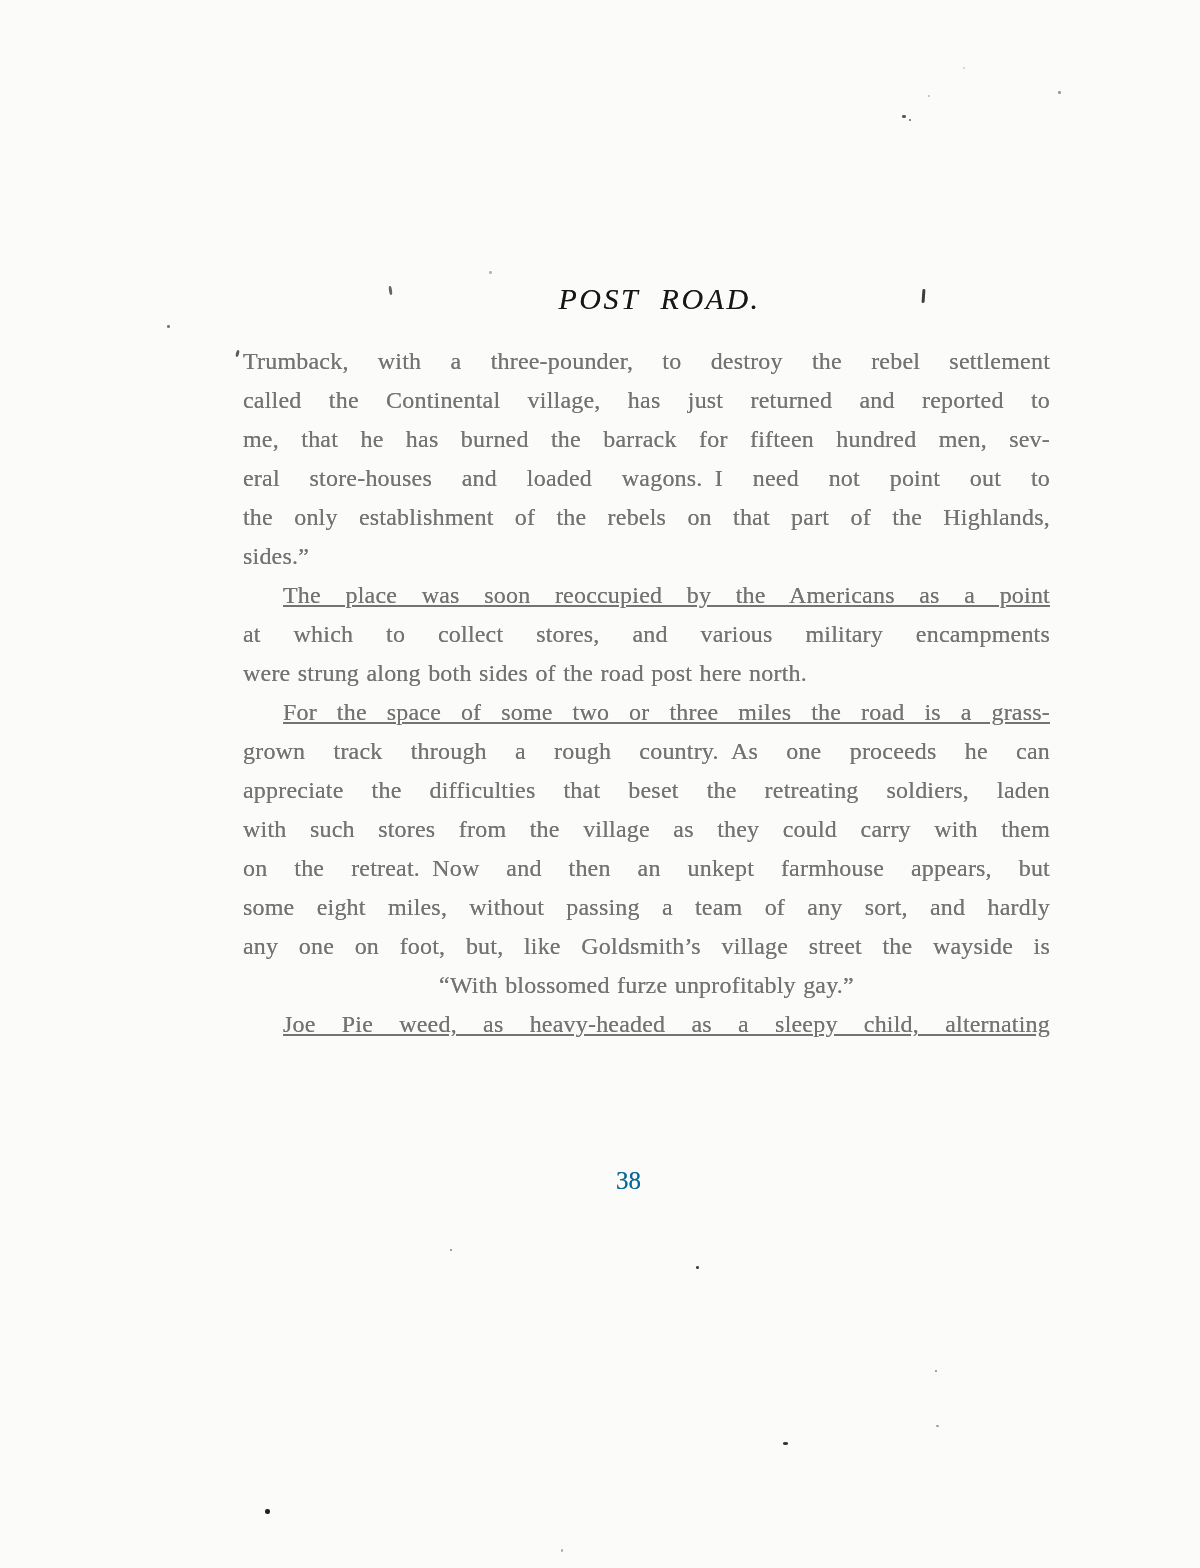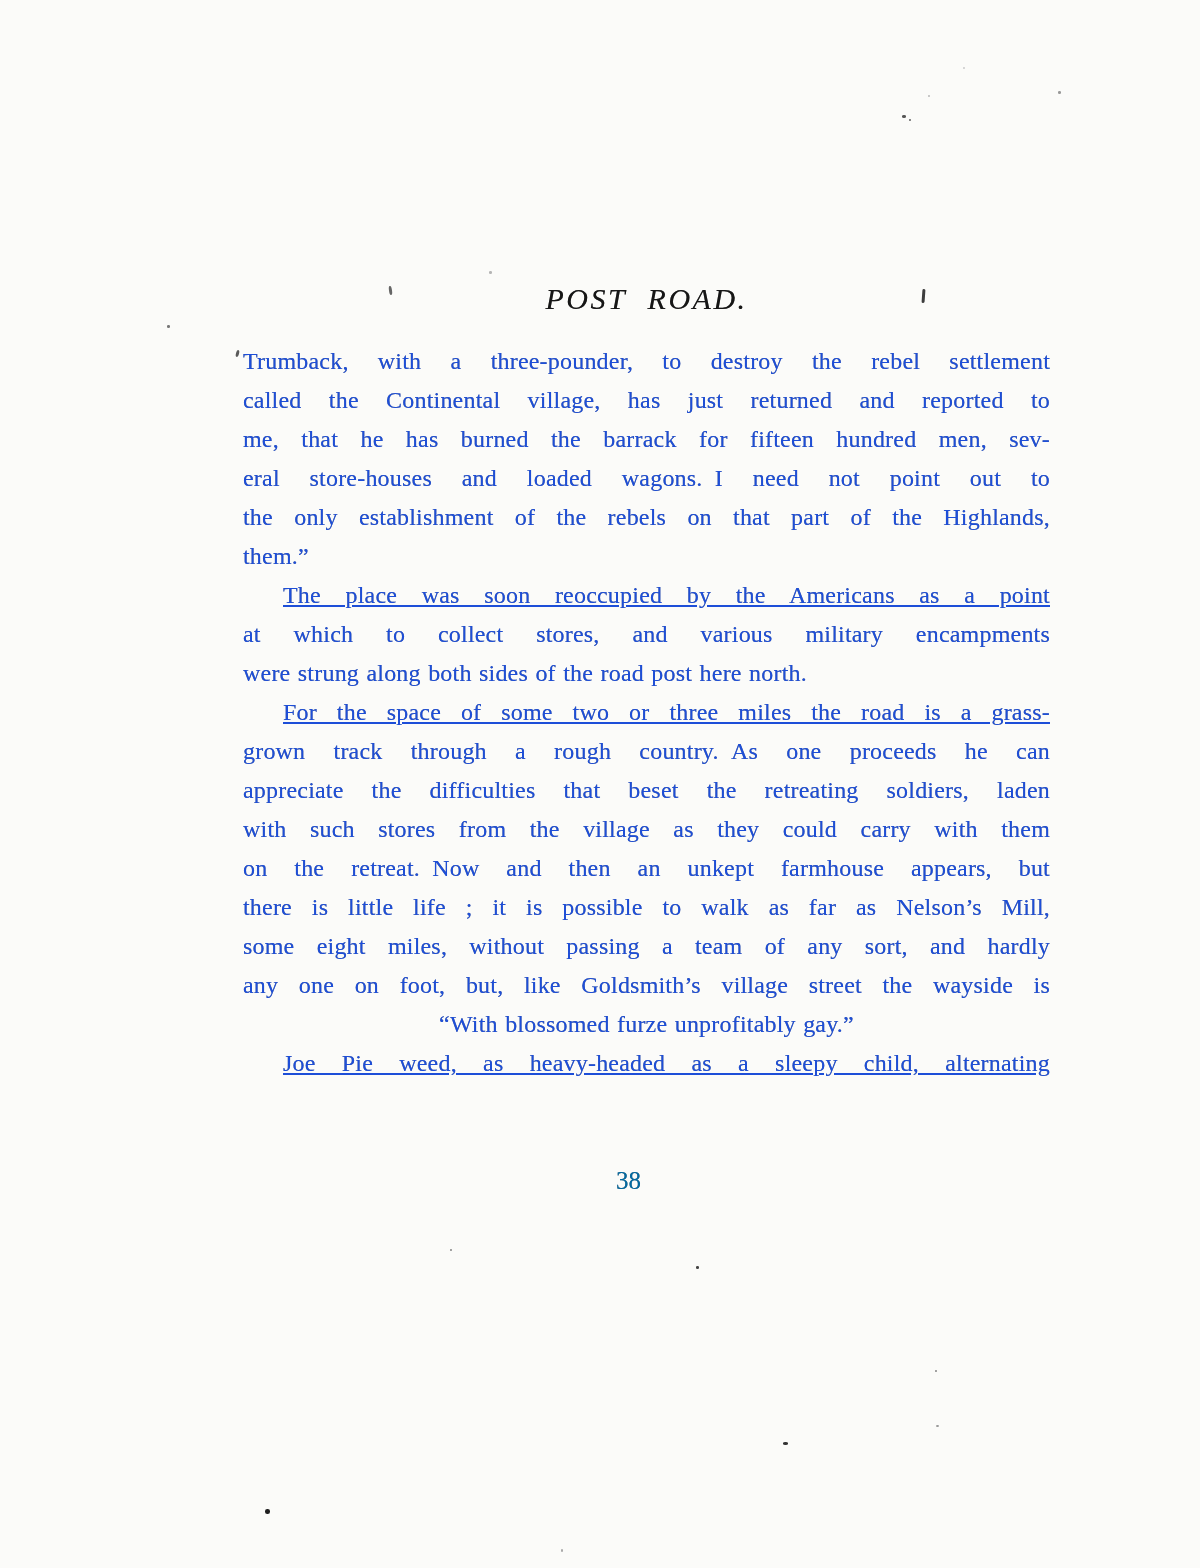--- a/index.html
+++ b/index.html
@@ -12,21 +12,21 @@
     width: 1200px;
     height: 1568px;
     background: #fbfbf9;
     overflow: hidden;
     font-family: "Liberation Serif", "DejaVu Serif", serif;
     color: #1a1a1a;
   }
   
   #running-head {
     position: absolute;
-    left: 243px;
+    left: 256px;
     top: 282px;
     width: 807px;
     text-align: center;
     font-style: italic;
     font-size: 30px;
     line-height: 34px;
     letter-spacing: 2.5px;
     word-spacing: 11px;
     color: #161616;
     text-shadow: 0 0 0.5px rgba(20,20,20,0.55);
@@ -34,21 +34,21 @@
   
   #body-text {
     position: absolute;
     left: 243px;
     top: 342px;
     width: 807px;
     font-size: 24px;
     line-height: 39px;
     letter-spacing: 0.2px;
     word-spacing: 1.2px;
-    color: #1d4ed8;
+    color: #737373;
     text-shadow: 0 0 0.5px rgba(25,25,25,0.5);
   }
   .ln {
     text-align: justify;
     text-align-last: justify;
     height: 39px;
     white-space: normal;
     overflow: visible;
   }
   .ln.end {
@@ -86,30 +86,29 @@
 <div id="page">
 
   <div id="running-head">POST ROAD.</div>
 
   <div id="body-text">
     <div class="ln">Trumback, with a three-pounder, to destroy the rebel settlement</div>
     <div class="ln">called the Continental village, has just returned and reported to</div>
     <div class="ln">me, that he has burned the barrack for fifteen hundred men, sev-</div>
     <div class="ln">eral store-houses and loaded wagons. I need not point out to</div>
     <div class="ln">the only establishment of the rebels on that part of the Highlands,</div>
-    <div class="ln end">them.”</div>
+    <div class="ln end">sides.”</div>
     <div class="ln indent">The place was soon reoccupied by the Americans as a point</div>
     <div class="ln">at which to collect stores, and various military encampments</div>
     <div class="ln end">were strung along both sides of the road post here north.</div>
     <div class="ln indent">For the space of some two or three miles the road is a grass-</div>
     <div class="ln">grown track through a rough country. As one proceeds he can</div>
     <div class="ln">appreciate the difficulties that beset the retreating soldiers, laden</div>
     <div class="ln">with such stores from the village as they could carry with them</div>
     <div class="ln">on the retreat. Now and then an unkept farmhouse appears, but</div>
-    <div class="ln">there is little life ; it is possible to walk as far as Nelson’s Mill,</div>
     <div class="ln">some eight miles, without passing a team of any sort, and hardly</div>
     <div class="ln">any one on foot, but, like Goldsmith’s village street the wayside is</div>
     <div class="ln center">“With blossomed furze unprofitably gay.”</div>
     <div class="ln indent">Joe Pie weed, as heavy-headed as a sleepy child, alternating</div>
   </div>
 
   <div id="folio">38</div>
 
   <div class="speck" style="left:167px; top:325px; width:3px;  height:3px;  background:#777;"></div>
   <div class="speck" style="left:236px; top:350px; width:3px;  height:7px;  background:#5a5a5a; transform:rotate(14deg);"></div>

